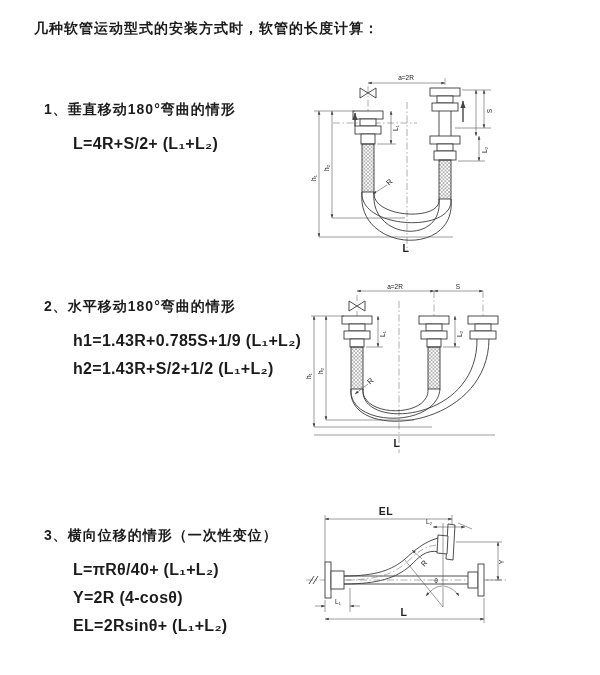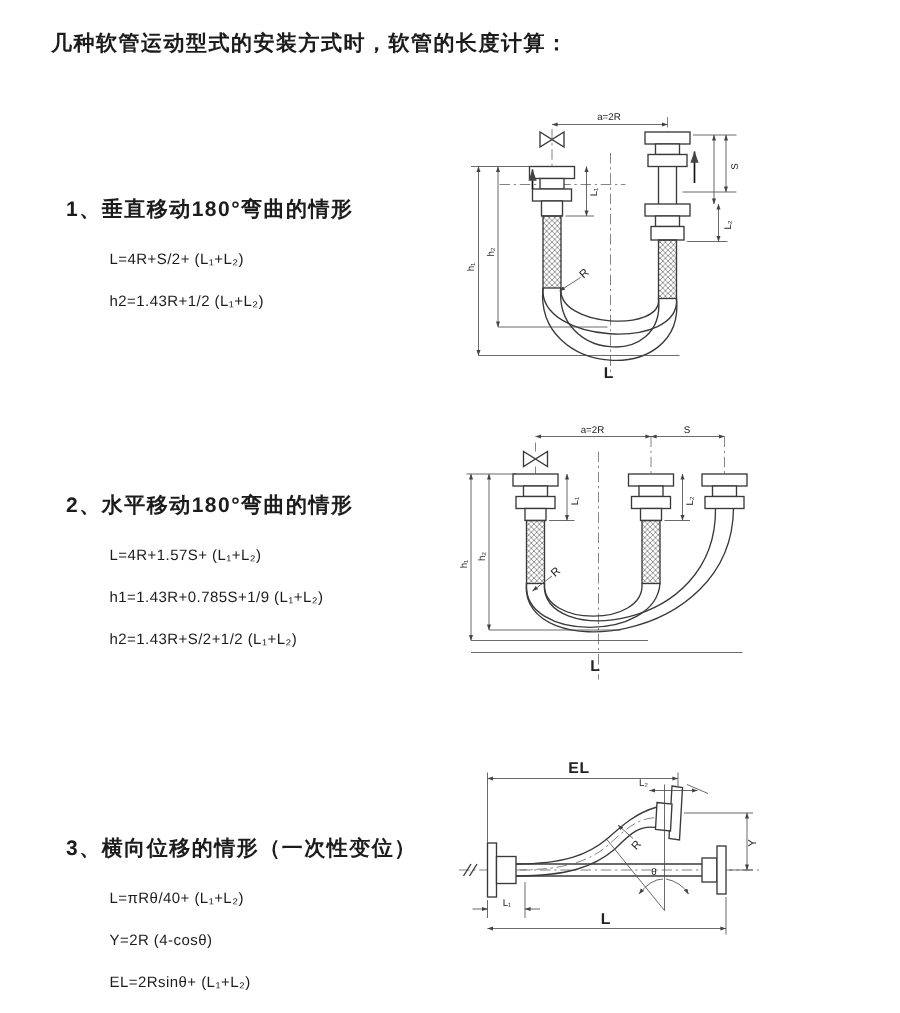--- a/index.html
+++ b/index.html
@@ -1,22 +1,22 @@
 <!DOCTYPE html>
 <html><head>
 <meta charset="utf-8">
 <style>
   html,body{margin:0;padding:0;background:#fff;}
   #page{position:relative;width:532px;height:675px;background:#ffffff;overflow:hidden;
         font-family:"Liberation Sans","DejaVu Sans",sans-serif;color:#1c1c1c;}
   .title{position:absolute;left:34px;top:20px;font-size:14px;font-weight:bold;letter-spacing:1px;}
-  .sec{position:absolute;left:44px;margin-top:30px;}
+  .sec{position:absolute;left:44px;}
   .sec .h{margin:0 0 11px 0;font-size:14px;font-weight:bold;letter-spacing:1px;}
-  .sec .f{margin:0;padding-left:29px;font-size:10px;line-height:28px;height:28px;
-          font-weight:400;letter-spacing:.3px;white-space:pre;}
+  .sec .f{margin:0;padding-left:29px;font-size:16px;line-height:28px;height:28px;
+          font-weight:700;letter-spacing:.3px;white-space:pre;}
   #sec1{top:101px;} #sec2{top:298px;} #sec3{top:527px;}
   svg{position:absolute;}
   #svg1{left:305px;top:66px;} #svg2{left:302px;top:281px;} #svg3{left:298px;top:502px;}
   .obj{stroke:#3a3a3a;stroke-width:.9;fill:none;}
   .objf{stroke:#3a3a3a;stroke-width:.9;fill:#fff;}
   .thin{stroke:#4a4a4a;stroke-width:.55;fill:none;}
   .cl{stroke:#6a6a6a;stroke-width:.55;fill:none;stroke-dasharray:7 2.5 1.5 2.5;}
   .lbl{fill:#222;font-family:"Liberation Sans","DejaVu Sans",sans-serif;}
   .s6{font-size:6.5px;} .s7{font-size:7.5px;} .s10{font-size:10.5px;font-weight:bold;letter-spacing:.5px;}
   .mv{stroke:#111;stroke-width:1.1;fill:none;}
@@ -24,26 +24,24 @@
 </head>
 <body>
 
 <div id="page">
 
   <div class="title">几种软管运动型式的安装方式时，软管的长度计算：</div>
 
   <div class="sec" id="sec1">
     <p class="h">1、垂直移动180°弯曲的情形</p>
     <p class="f">L=4R+S/2+ (L₁+L₂)</p>
-    <p class="f">h2=1.43R+1/2 (L₁+L₂)</p>
   </div>
 
   <div class="sec" id="sec2">
     <p class="h">2、水平移动180°弯曲的情形</p>
-    <p class="f">L=4R+1.57S+ (L₁+L₂)</p>
     <p class="f">h1=1.43R+0.785S+1/9 (L₁+L₂)</p>
     <p class="f">h2=1.43R+S/2+1/2 (L₁+L₂)</p>
   </div>
 
   <div class="sec" id="sec3">
     <p class="h">3、横向位移的情形（一次性变位）</p>
     <p class="f">L=πRθ/40+ (L₁+L₂)</p>
     <p class="f">Y=2R (4-cosθ)</p>
     <p class="f">EL=2Rsinθ+ (L₁+L₂)</p>
   </div>

